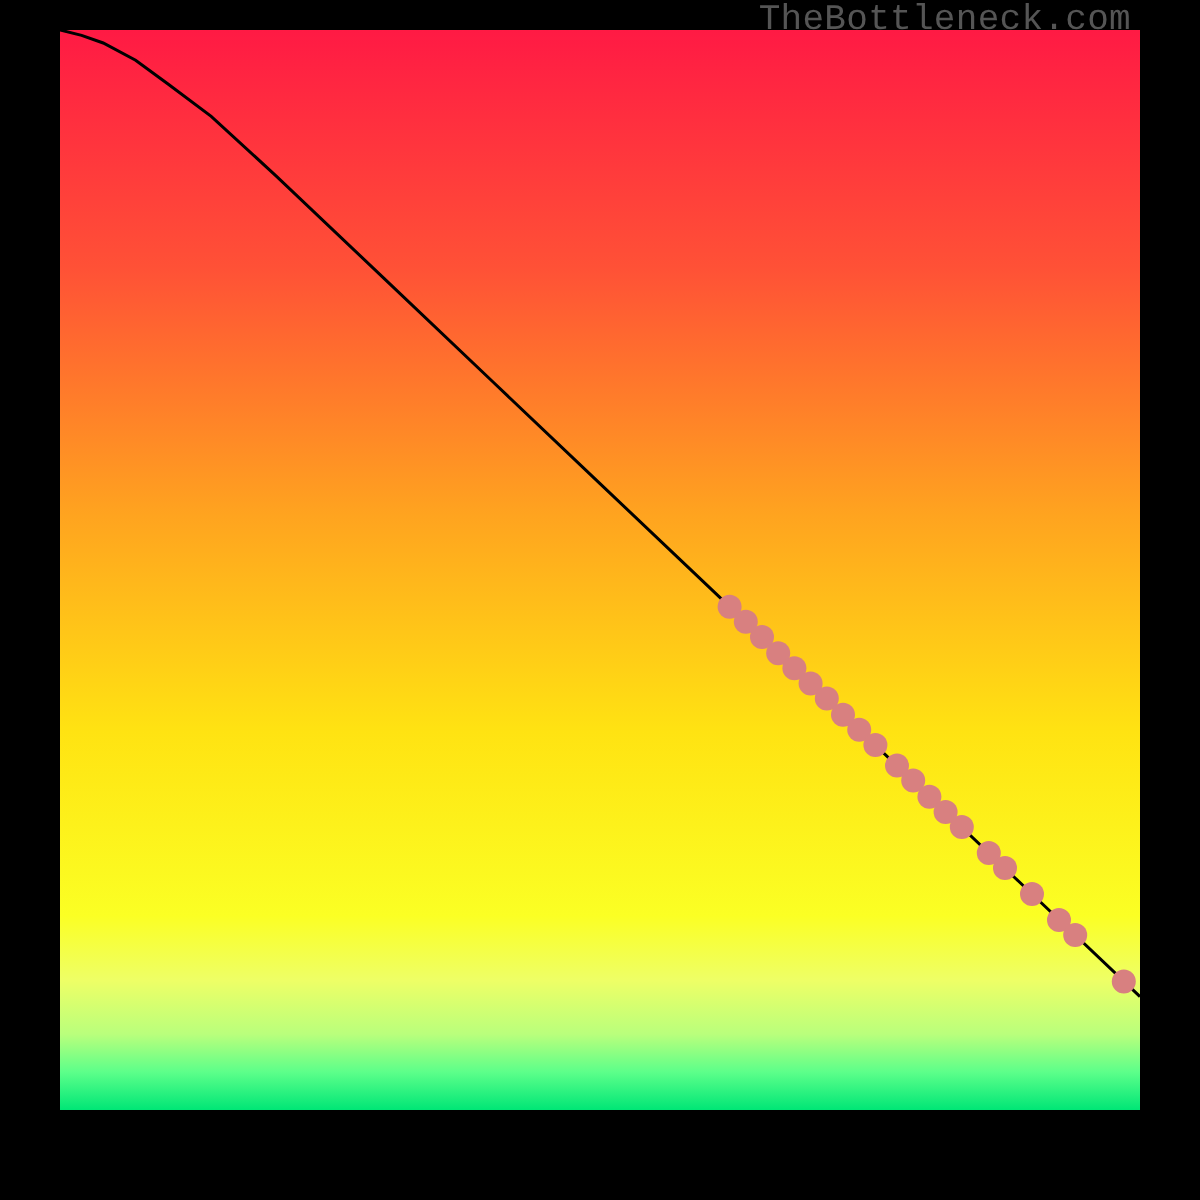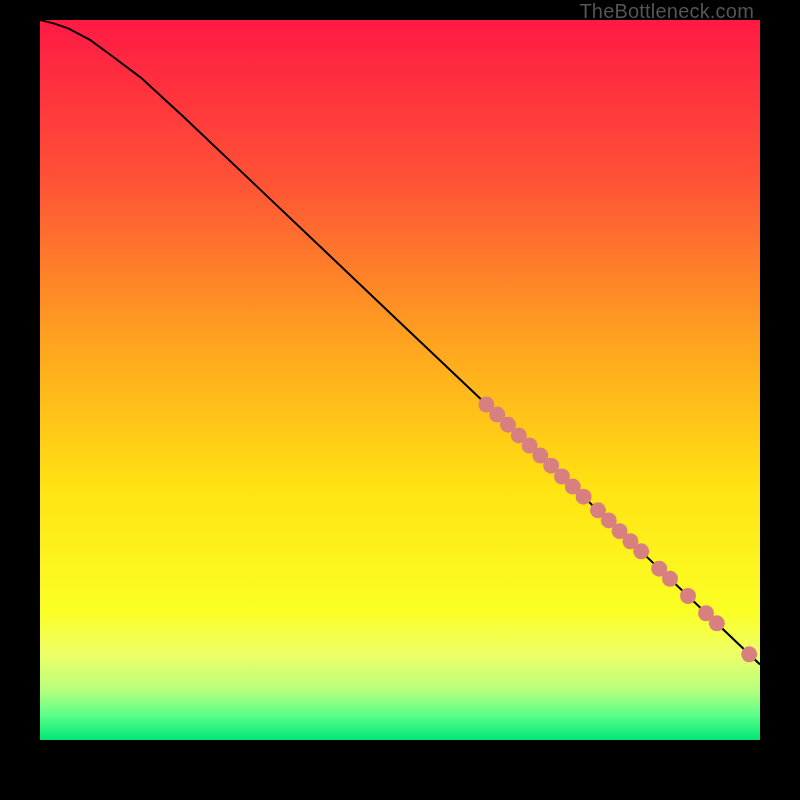--- a/index.html
+++ b/index.html
@@ -15,22 +15,22 @@
     left: 40px;
     top: 20px;
     width: 720px;
     height: 720px;
     background: #000;
   }
   .watermark {
     position: absolute;
     right: 46px;
     top: 0px;
-    font-family: Liberation Sans, sans-serif;
-    font-size: 20px;
+    font-family: Liberation Mono, monospace;
+    font-size: 24px;
     font-weight: 500;
     color: #555;
     letter-spacing: 0.2px;
   }
   svg { display: block; }
 </style>
 </head>
 <body>
 
 <div class="watermark">TheBottleneck.com</div>

